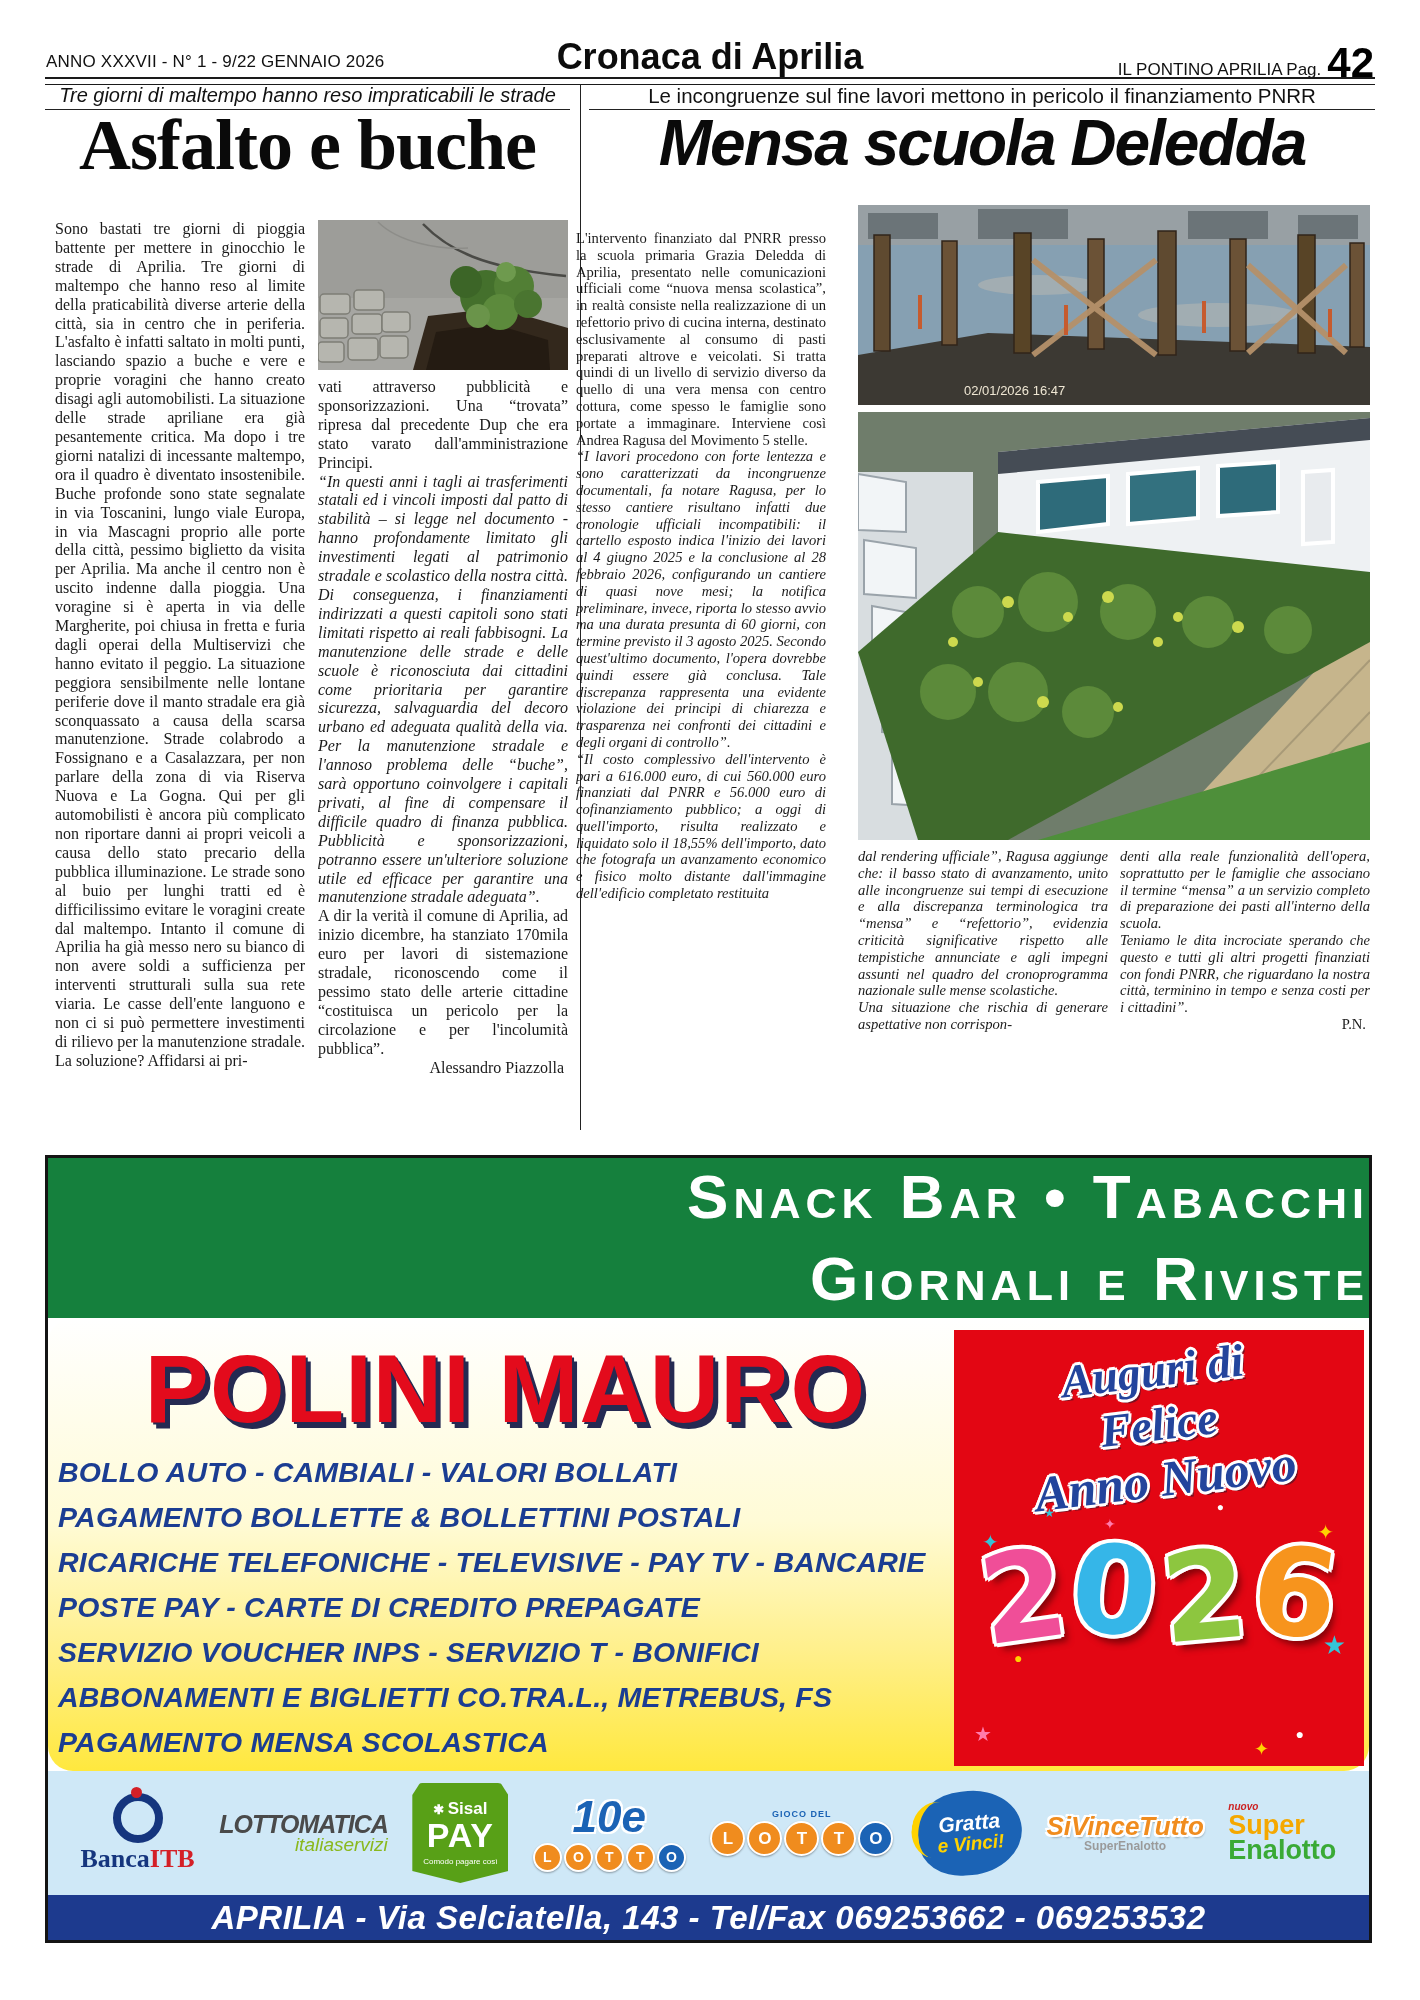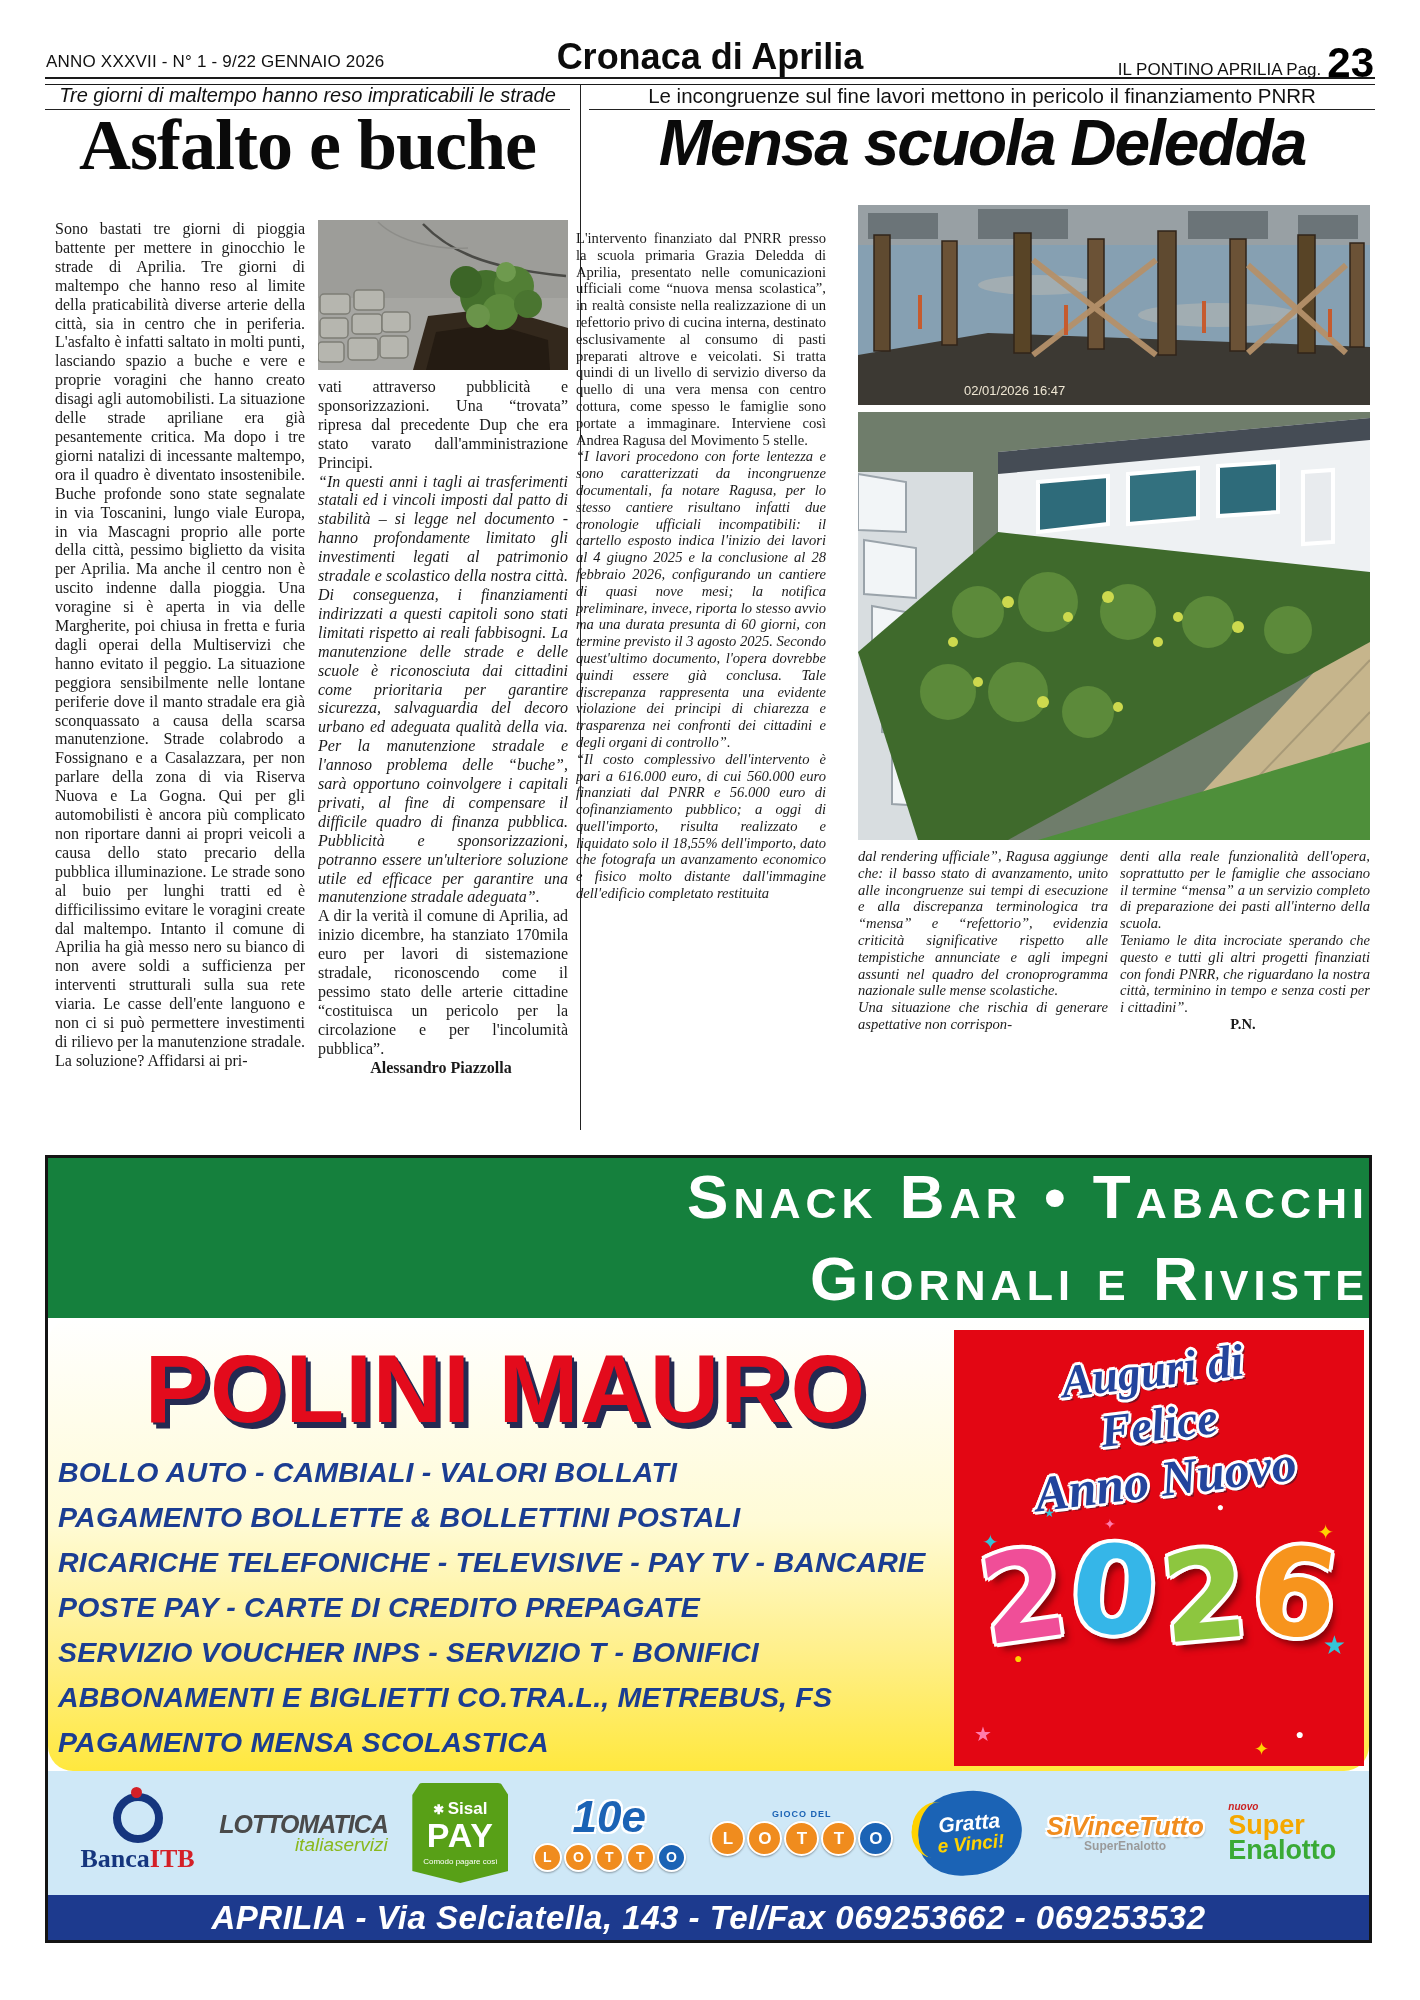--- a/index.html
+++ b/index.html
@@ -31,21 +31,21 @@
     letter-spacing:-2px;color:#0a0a0a;white-space:nowrap;}
 
   .article-divider{position:absolute;left:580px;top:84px;height:1046px;border-left:1.5px solid #222;}
 
   
   .col{position:absolute;width:250px;overflow:hidden;text-align:justify;}
   .col .para{margin:0;}
   .col-left{font-size:16px;line-height:18.9px;}
   .col-right{font-size:14.6px;line-height:16.8px;}
   .para.italic{font-style:italic;}
-  .para.byline{font-weight:bold;text-align:center;font-style:normal;padding-right:4px;
+  .para.byline{font-weight:normal;text-align:right;font-style:normal;padding-right:4px;
                font-family:"Liberation Serif",serif;}
   #col-a1{left:55px;top:220px;height:912px;}
   #col-a2{left:318px;top:378px;height:754px;}
   #col-b1{left:576px;top:218px;height:914px;margin-top:12px;}
   #col-b2{left:858px;top:848px;height:284px;}
   #col-b3{left:1120px;top:848px;height:284px;}
 
   
   .photo{position:absolute;overflow:hidden;background:#9a9a96;}
   #photo-pothole{left:318px;top:220px;width:250px;height:150px;}
@@ -137,21 +137,21 @@
 </style>
 </head>
 <body>
 
 <div class="page">
 
   <div class="hdr-issue">ANNO XXXVII - N° 1 - 9/22 GENNAIO 2026</div>
   <div class="hdr-title">Cronaca di Aprilia</div>
   <div class="hdr-right">
     <span>IL PONTINO APRILIA Pag.</span>
-    <span class="pagenum">23</span>
+    <span class="pagenum">42</span>
   </div>
   <div class="hdr-rule"></div>
 
   <div class="kicker-left">Tre giorni di maltempo hanno reso impraticabili le strade</div>
   <div class="kicker-right">Le incongruenze sul fine lavori mettono in pericolo il finanziamento PNRR</div>
   <div class="kicker-rule-l"></div>
   <div class="kicker-rule-r"></div>
   <div class="headline-left">Asfalto e buche</div>
   <div class="headline-right">Mensa scuola Deledda</div>
   <div class="article-divider"></div>

